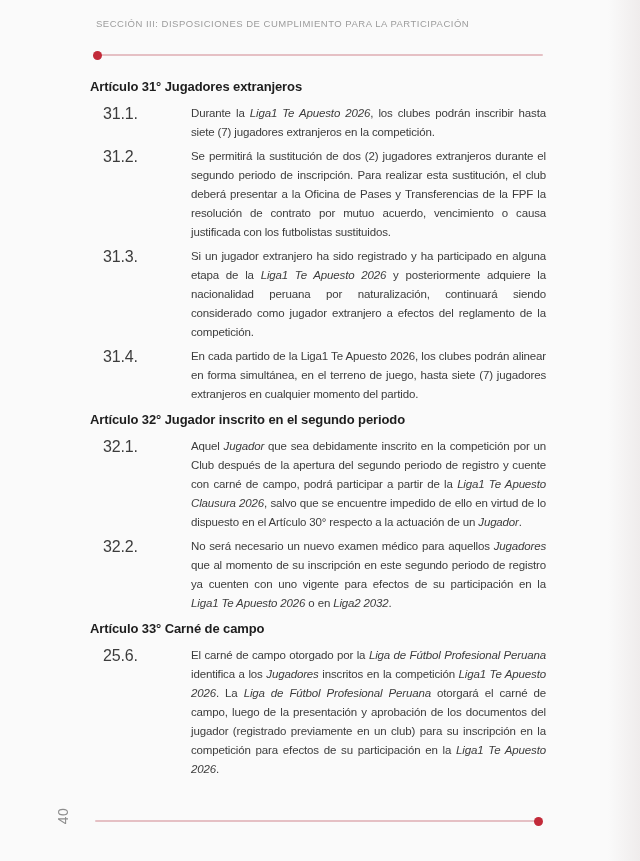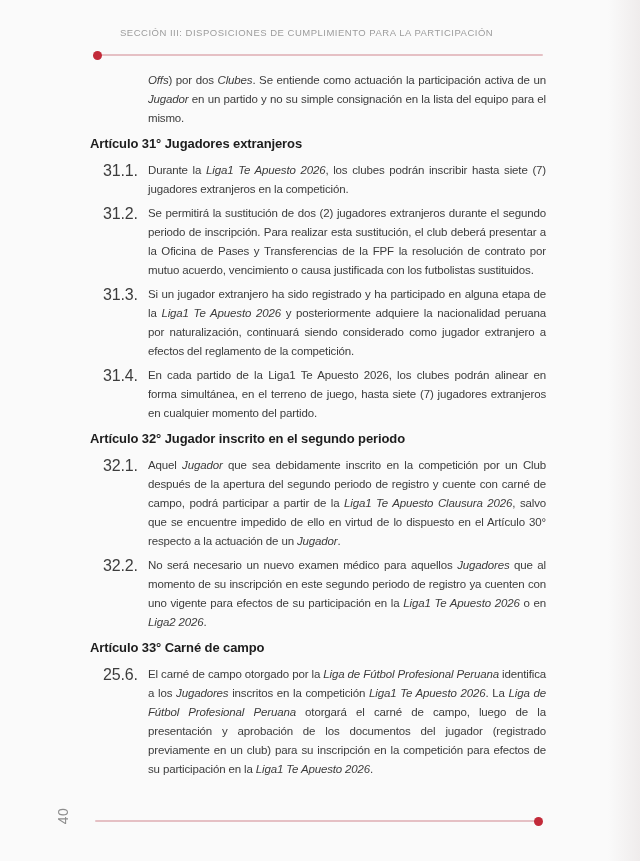--- a/index.html
+++ b/index.html
@@ -15,25 +15,24 @@
   html,body{background:#e9e9e9;}
   .screen{
     position:relative;
     width:640px;height:861px;
     margin:0 auto;
     background:linear-gradient(90deg,var(--background) 0%,var(--background) 95%,#efecec 100%);
     overflow:hidden;
     font-family:"Liberation Sans",sans-serif;
   }
   .doc-header{
-    position:absolute;left:96px;top:27px;
+    position:absolute;left:96px;top:18px;
     font-size:9.5px;letter-spacing:.5px;
     color:var(--muted-text);
     white-space:nowrap;
-    margin-left:24px;
   }
   .rule{position:absolute;height:2px;background:var(--rule);border-radius:1px;}
   .rule-top{left:96px;top:54px;width:447px;}
   .rule-bottom{left:95px;top:820px;width:446px;}
   .dot{
     position:absolute;width:9px;height:9px;border-radius:50%;
     background:var(--accent);top:-3.5px;
   }
   .dot-left{left:-3px;}
   .dot-right{right:-2px;}
@@ -51,42 +50,41 @@
   .art{
     font-size:13px;line-height:15px;font-weight:700;
     color:var(--heading-text);letter-spacing:-.1px;
     margin:8px 0 10px 0;
   }
   .item{display:flex;padding-left:13px;margin-bottom:5px;}
   .num{
     flex:0 0 45px;width:45px;
     font-size:16px;line-height:19px;letter-spacing:-.15px;
   }
-  .item .para{flex:1;margin-bottom:0;}
+  .item .para{flex:1;margin-bottom:0;margin-left:43px;}
   .page-number{
     position:absolute;left:48px;top:808px;width:30px;
     text-align:center;
     font-size:14px;color:var(--pagenum-text);letter-spacing:.5px;
     transform:rotate(-90deg);transform-origin:50% 50%;
   }
 </style>
 </head>
 <body>
 
 <div class="screen">
 
   <div class="doc-header">SECCIÓN III: DISPOSICIONES DE CUMPLIMIENTO PARA LA PARTICIPACIÓN</div>
 
   <div class="rule rule-top">
     <span class="dot dot-left"></span>
   </div>
 
   <div class="content">
 
-    <p class="para intro"><i>Offs</i>) por dos <i>Clubes</i>. Se entiende como actuación la participación activa de un <i>Jugador</i> en un partido y no su simple consignación en la lista del equipo para el mismo.</p>
 
     <h2 class="art">Artículo 31° Jugadores extranjeros</h2>
 
     <div class="item">
       <span class="num">31.1.</span>
       <p class="para">Durante la <i>Liga1 Te Apuesto 2026</i>, los clubes podrán inscribir hasta siete (7) jugadores extranjeros en la competición.</p>
     </div>
 
     <div class="item">
       <span class="num">31.2.</span>
@@ -105,21 +103,21 @@
 
     <h2 class="art">Artículo 32° Jugador inscrito en el segundo periodo</h2>
 
     <div class="item">
       <span class="num">32.1.</span>
       <p class="para">Aquel <i>Jugador</i> que sea debidamente inscrito en la competición por un Club después de la apertura del segundo periodo de registro y cuente con carné de campo, podrá participar a partir de la <i>Liga1 Te Apuesto Clausura 2026</i>, salvo que se encuentre impedido de ello en virtud de lo dispuesto en el Artículo 30° respecto a la actuación de un <i>Jugador</i>.</p>
     </div>
 
     <div class="item">
       <span class="num">32.2.</span>
-      <p class="para">No será necesario un nuevo examen médico para aquellos <i>Jugadores</i> que al momento de su inscripción en este segundo periodo de registro ya cuenten con uno vigente para efectos de su participación en la <i>Liga1 Te Apuesto 2026</i> o en <i>Liga2 2026</i>.</p>
+      <p class="para">No será necesario un nuevo examen médico para aquellos <i>Jugadores</i> que al momento de su inscripción en este segundo periodo de registro ya cuenten con uno vigente para efectos de su participación en la <i>Liga1 Te Apuesto 2026</i> o en <i>Liga2 2032</i>.</p>
     </div>
 
     <h2 class="art">Artículo 33° Carné de campo</h2>
 
     <div class="item">
       <span class="num">25.6.</span>
       <p class="para">El carné de campo otorgado por la <i>Liga de Fútbol Profesional Peruana</i> identifica a los <i>Jugadores</i> inscritos en la competición <i>Liga1 Te Apuesto 2026</i>. La <i>Liga de Fútbol Profesional Peruana</i> otorgará el carné de campo, luego de la presentación y aprobación de los documentos del jugador (registrado previamente en un club) para su inscripción en la competición para efectos de su participación en la <i>Liga1 Te Apuesto 2026</i>.</p>
     </div>
 
   </div>

